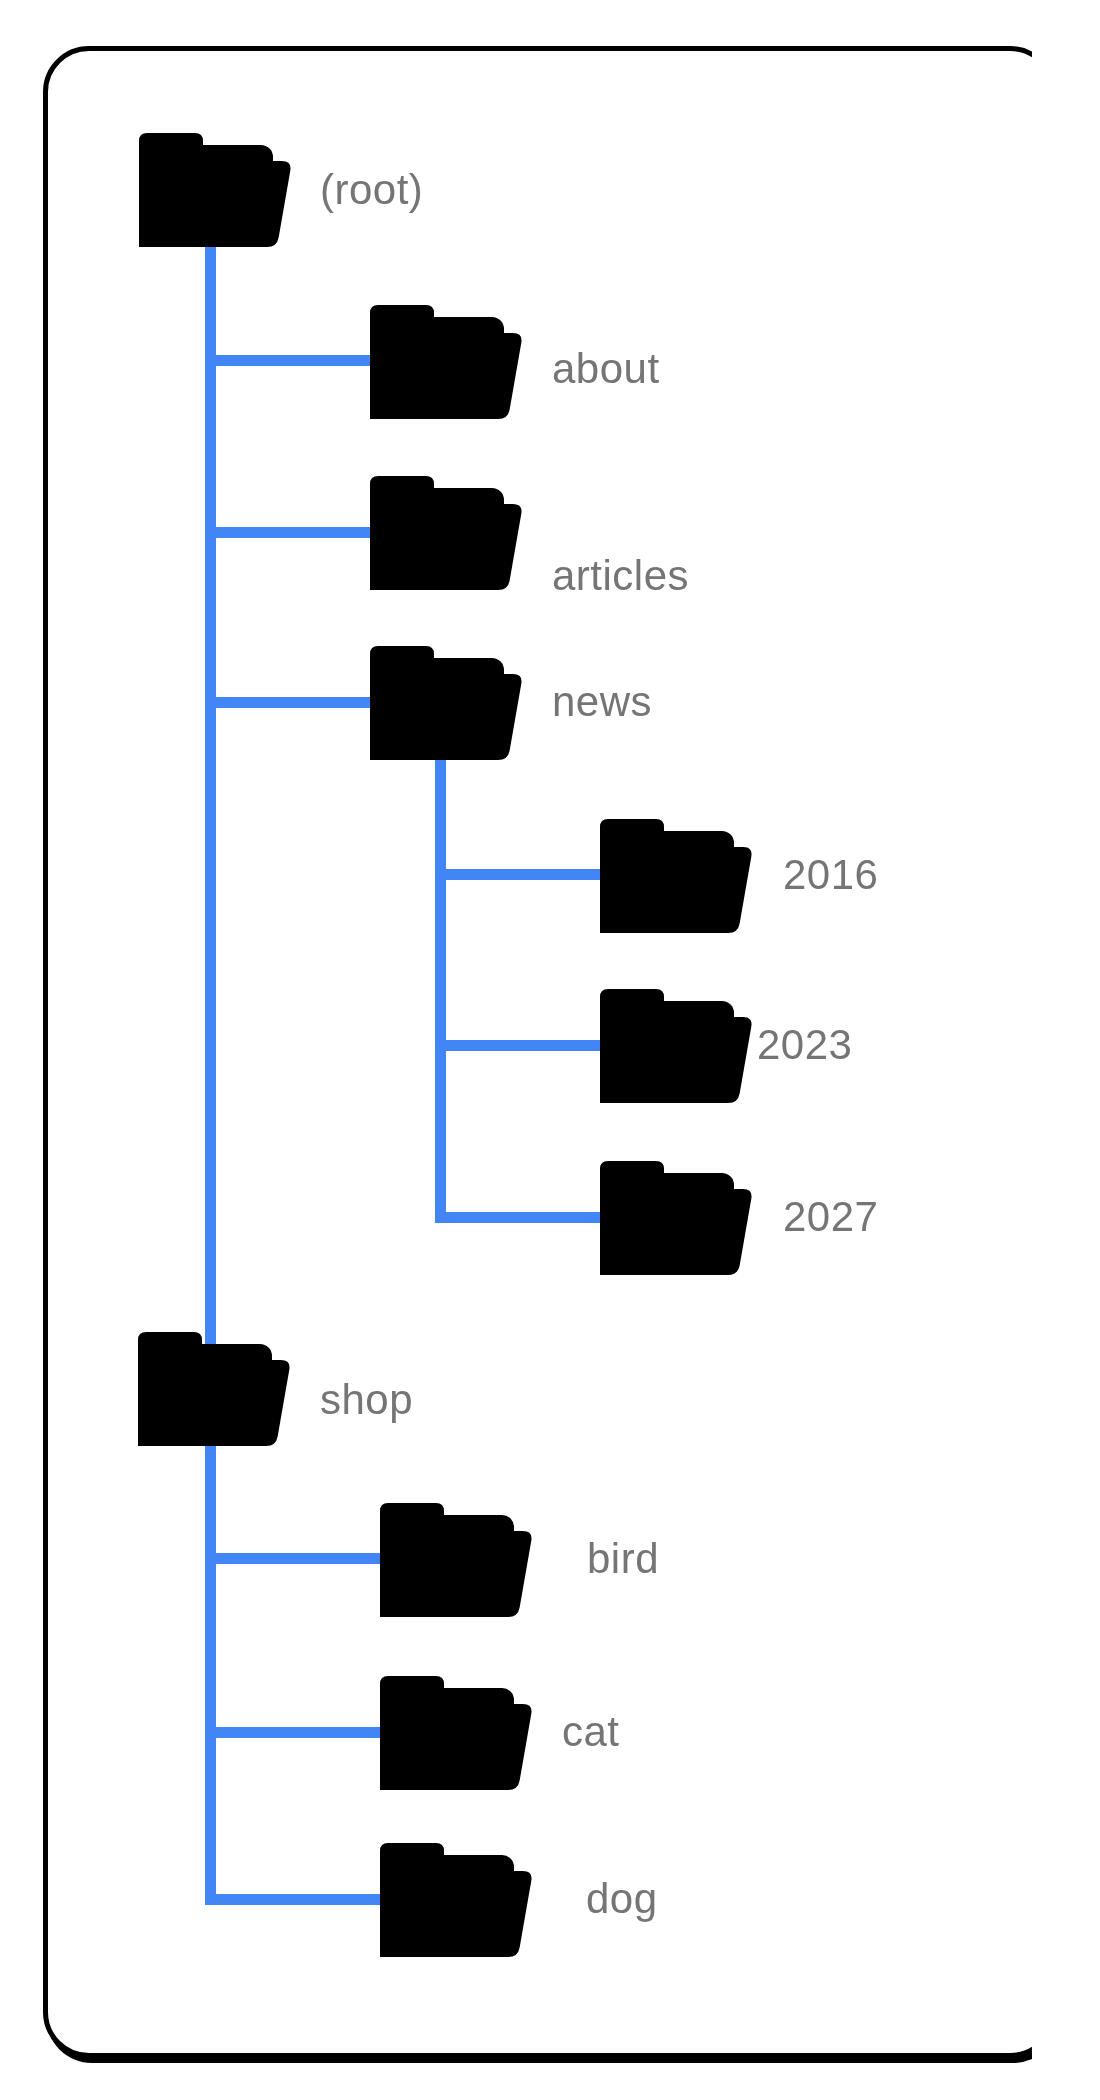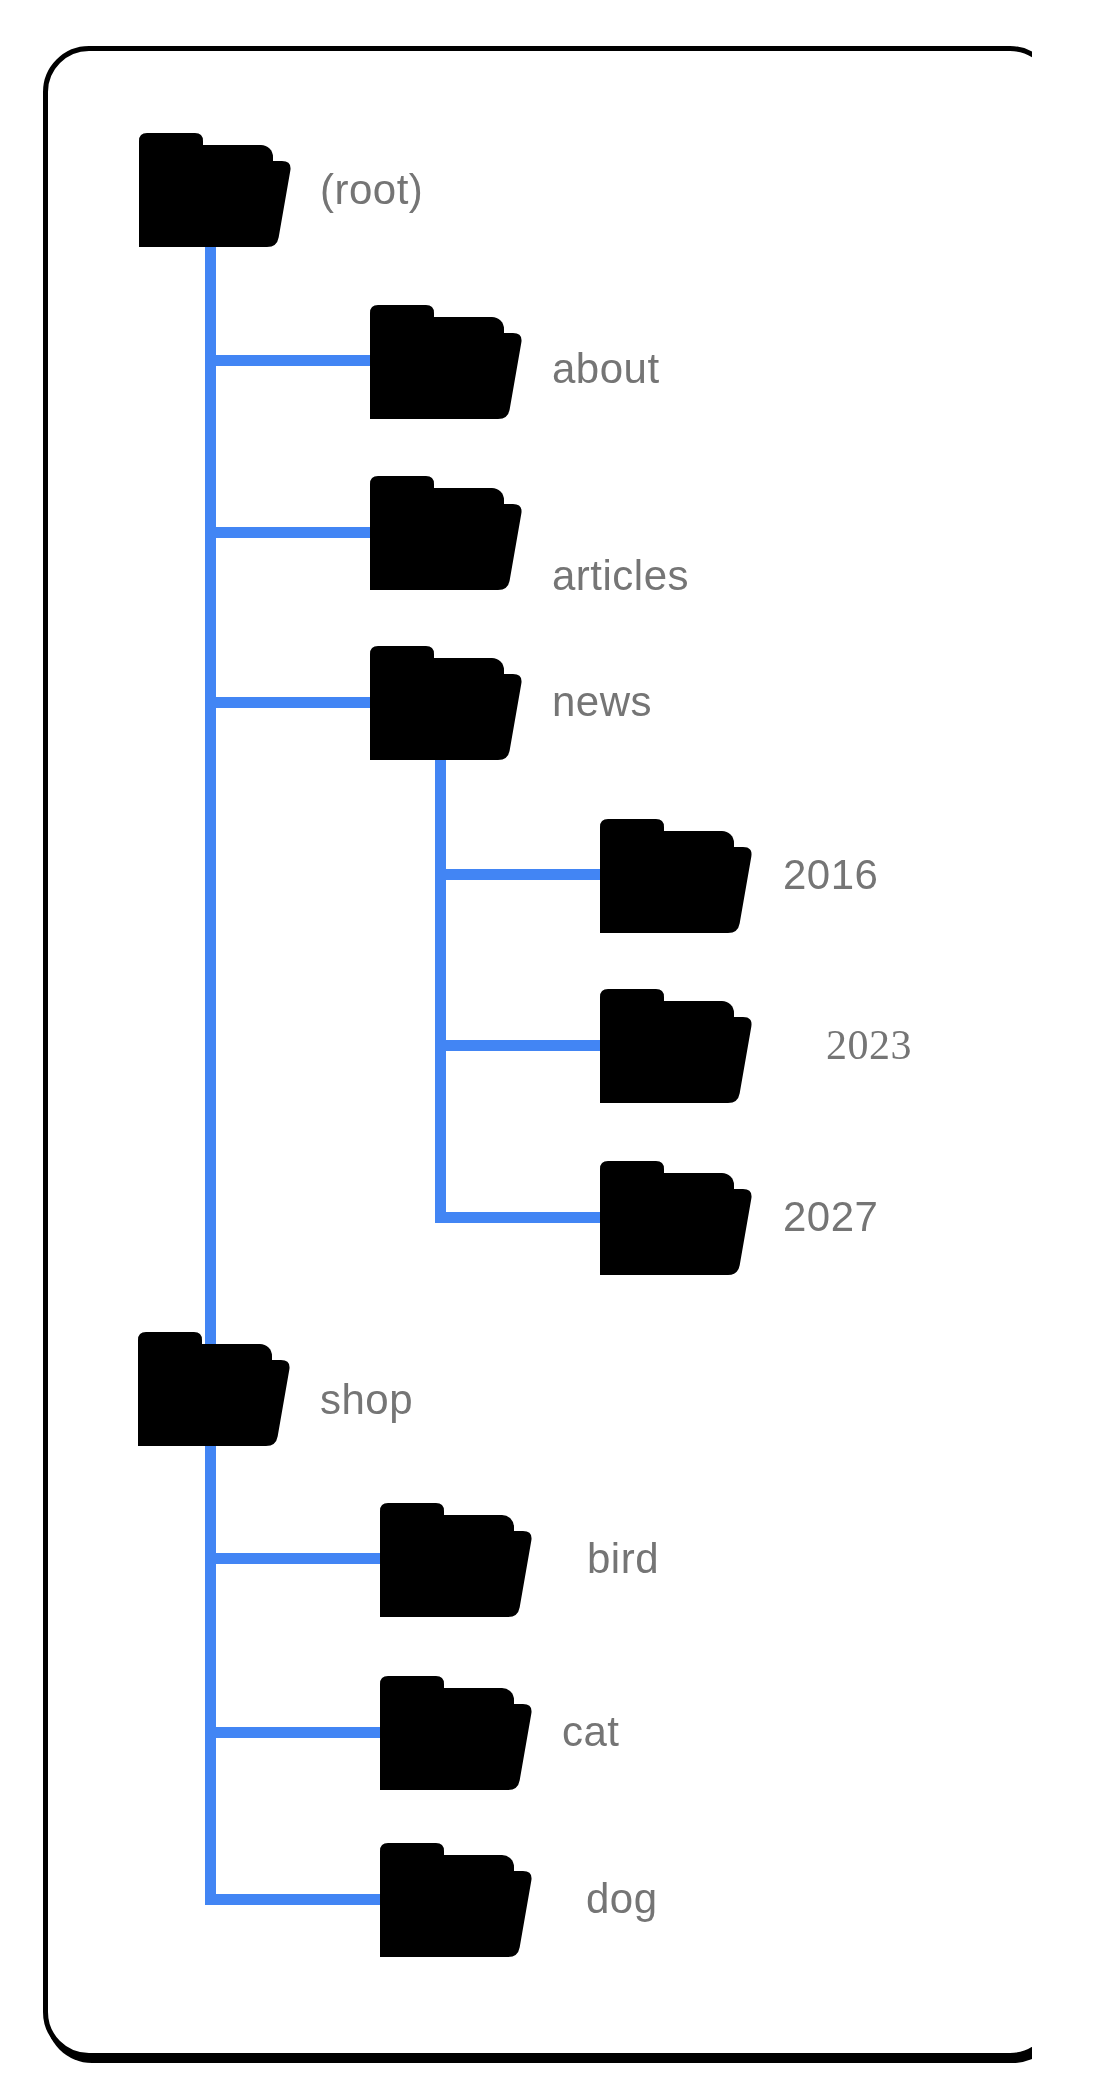--- a/index.html
+++ b/index.html
@@ -101,20 +101,20 @@
     </svg>
   <svg class="folder" style="left:380px; top:1843px;" viewBox="0 0 153 114">
       <use href="#folder-glyph"></use>
     </svg>
 
   <div class="node-label" style="left:320px; top:163px;">(root)</div>
   <div class="node-label" style="left:552px; top:334px;margin-top:8px;">about</div>
   <div class="node-label" style="left:552px; top:524px;margin-top:25px;">articles</div>
   <div class="node-label" style="left:552px; top:675px;">news</div>
   <div class="node-label" style="left:783px; top:848px;">2016</div>
-  <div class="node-label" style="left:826px; top:1018px;font-family:Liberation Serif, serif;">2023</div>
+  <div class="node-label" style="left:757px; top:1018px;">2023</div>
   <div class="node-label" style="left:783px; top:1190px;">2027</div>
   <div class="node-label" style="left:320px; top:1361px;margin-top:12px;">shop</div>
   <div class="node-label" style="left:562px; top:1532px;margin-left:25px;">bird</div>
   <div class="node-label" style="left:562px; top:1705px;">cat</div>
   <div class="node-label" style="left:562px; top:1872px;margin-left:24px;">dog</div>
 
 </div>
 
 </body></html>

